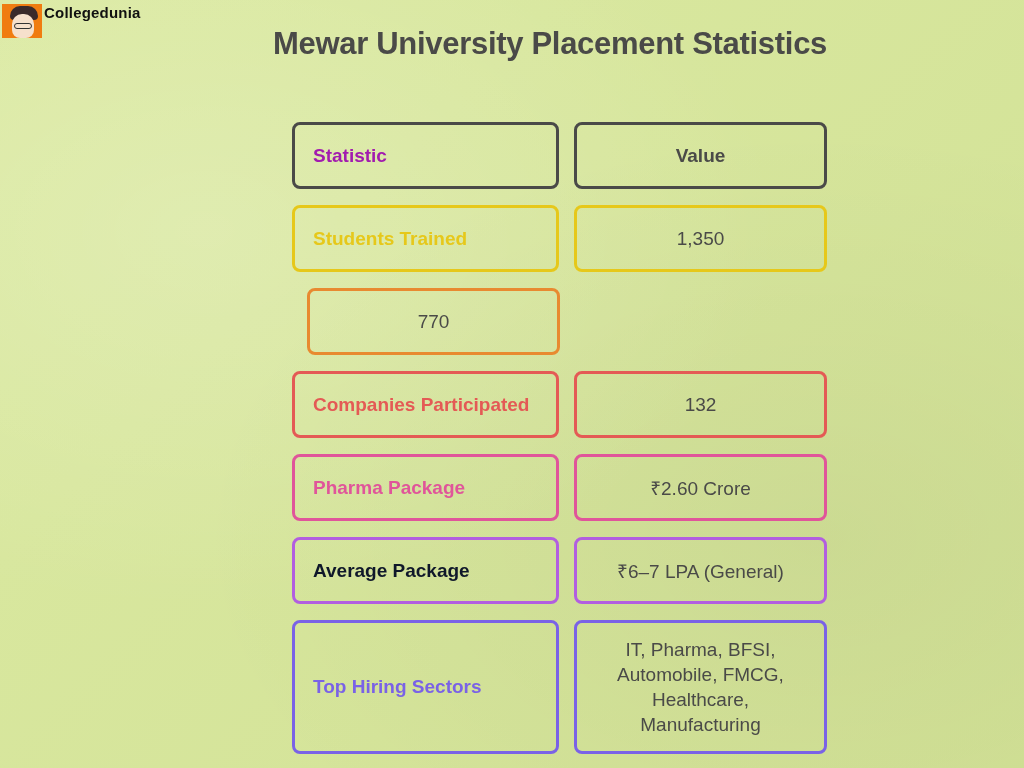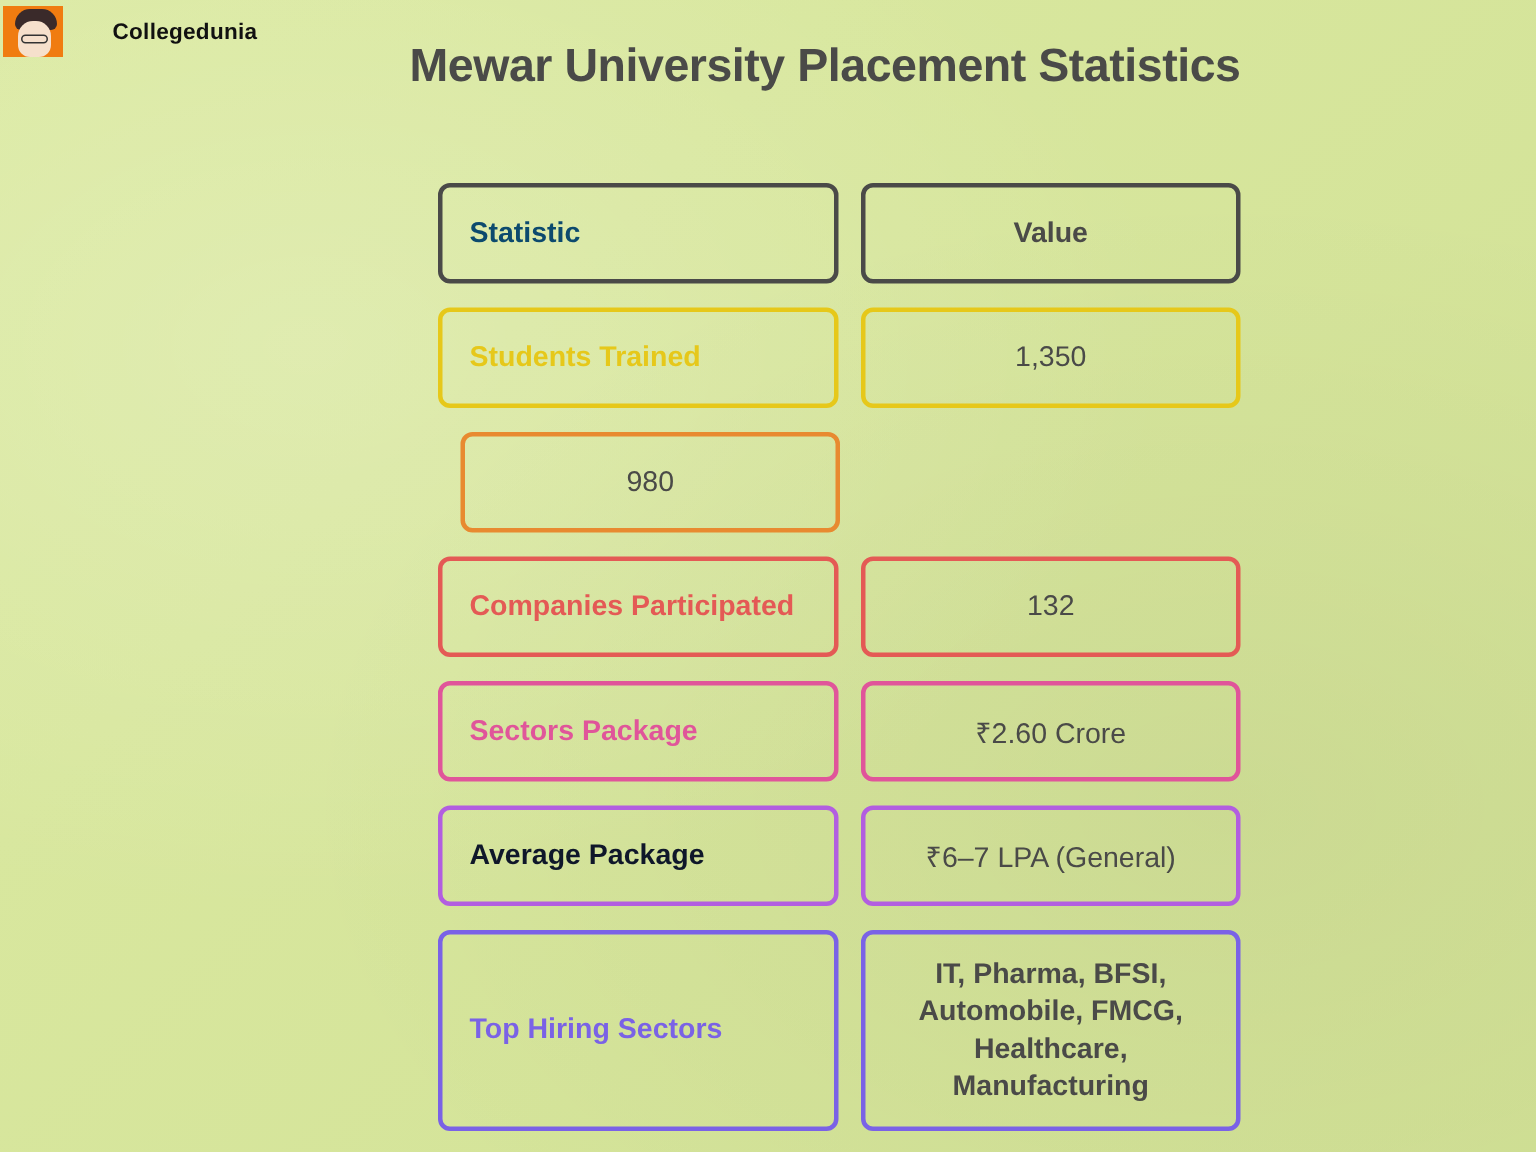--- a/index.html
+++ b/index.html
@@ -5,73 +5,73 @@
   html, body { margin:0; padding:0; }
   body {
     width:1024px; height:768px; overflow:hidden; position:relative;
     background:#d8e89a;
     background-image:
       radial-gradient(ellipse at 20% 30%, rgba(255,255,255,0.18), transparent 50%),
       radial-gradient(ellipse at 80% 70%, rgba(0,0,0,0.04), transparent 55%),
       linear-gradient(135deg, rgba(255,255,255,0.08), rgba(0,0,0,0.03));
     font-family:"Liberation Sans", sans-serif;
   }
-  .logo { position:absolute; left:2px; top:4px; display:flex; align-items:center;gap:31px; }
+  .logo { position:absolute; left:2px; top:4px; display:flex; align-items:flex-start; }
   .logo-mark { width:40px; height:34px; background:#f07c10; position:relative; overflow:hidden; }
   .logo-mark .hair { position:absolute; left:8px; top:2px; width:28px; height:14px; background:#3a2a2a; border-radius:10px 10px 4px 4px; }
   .logo-mark .face { position:absolute; left:10px; top:10px; width:22px; height:24px; background:#f6e0cc; border-radius:10px 10px 8px 8px; }
   .logo-mark .glasses { position:absolute; left:12px; top:19px; width:18px; height:6px; border:1.5px solid #333; border-radius:3px; box-sizing:border-box; }
   .logo-text { font-weight:bold; font-size:15px; color:#111; margin-left:2px; letter-spacing:0.2px; }
   h1 {
     position:absolute; left:0; width:1100px; top:26px; margin:0; text-align:center;
     font-size:31px; font-weight:bold; color:#4a4a48; letter-spacing:-0.3px;
   }
   .grid { position:absolute; left:292px; top:122px; }
   .row { display:flex; margin-bottom:16px; }
   .cell {
     box-sizing:border-box; border:3px solid; border-radius:8px;
     display:flex; align-items:center; font-size:19px;
   }
   .c1 { width:267px; height:67px; padding-left:18px; font-weight:bold; }
   .c2 { width:253px; height:67px; margin-left:15px; justify-content:center; text-align:center; color:#4a4a48; }
-  .tall .c1, .tall .c2 { height:134px;font-weight:bold; }
+  .tall .c1, .tall .c2 { height:134px; }
   .tall .c2 { line-height:25px; }
 </style>
 </head>
 <body>
 
 <div class="logo">
   <div class="logo-mark">
     <div class="hair"></div>
       <div class="face"></div>
       <div class="glasses"></div>
   </div>
   <span class="logo-text">Collegedunia</span>
 </div>
 
 <h1>Mewar University Placement Statistics</h1>
 
 <div class="grid">
   <div class="row">
-    <div class="cell c1" style="border-color:#4a4a48;color:#0c4a6e">Statistic</div>
+    <div class="cell c1" style="border-color:#4a4a48;color:#a21caf">Statistic</div>
     <div class="cell c2" style="border-color:#4a4a48;font-weight:bold">Value</div>
   </div>
   <div class="row">
     <div class="cell c1" style="border-color:#e6c81a;color:#e6c81a">Students Trained</div>
     <div class="cell c2" style="border-color:#e6c81a">1,350</div>
   </div>
   <div class="row">
-    <div class="cell c2" style="border-color:#e88a30">980</div>
+    <div class="cell c2" style="border-color:#e88a30">770</div>
   </div>
   <div class="row">
     <div class="cell c1" style="border-color:#e45a55;color:#e45a55">Companies Participated</div>
     <div class="cell c2" style="border-color:#e45a55">132</div>
   </div>
   <div class="row">
-    <div class="cell c1" style="border-color:#e0559a;color:#e0559a">Sectors Package</div>
+    <div class="cell c1" style="border-color:#e0559a;color:#e0559a">Pharma Package</div>
     <div class="cell c2" style="border-color:#e0559a">₹2.60 Crore</div>
   </div>
   <div class="row">
     <div class="cell c1" style="border-color:#b25ee0;color:#0f172a">Average Package</div>
     <div class="cell c2" style="border-color:#b25ee0">₹6–7 LPA (General)</div>
   </div>
   <div class="row tall">
     <div class="cell c1" style="border-color:#7a62e6;color:#7a62e6">Top Hiring Sectors</div>
     <div class="cell c2" style="border-color:#7a62e6;padding:0 14px">IT, Pharma, BFSI, Automobile, FMCG, Healthcare, Manufacturing</div>
   </div>

